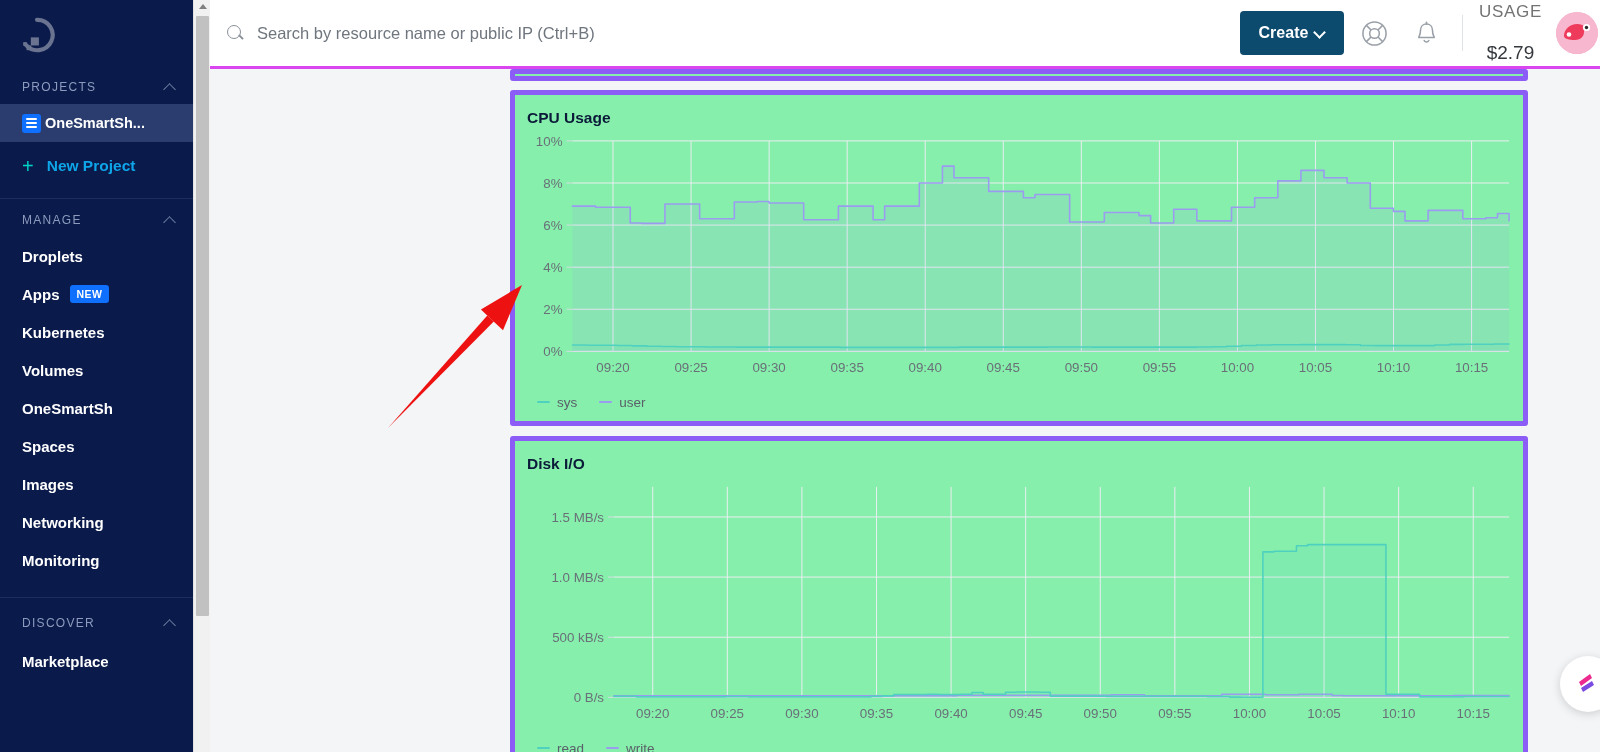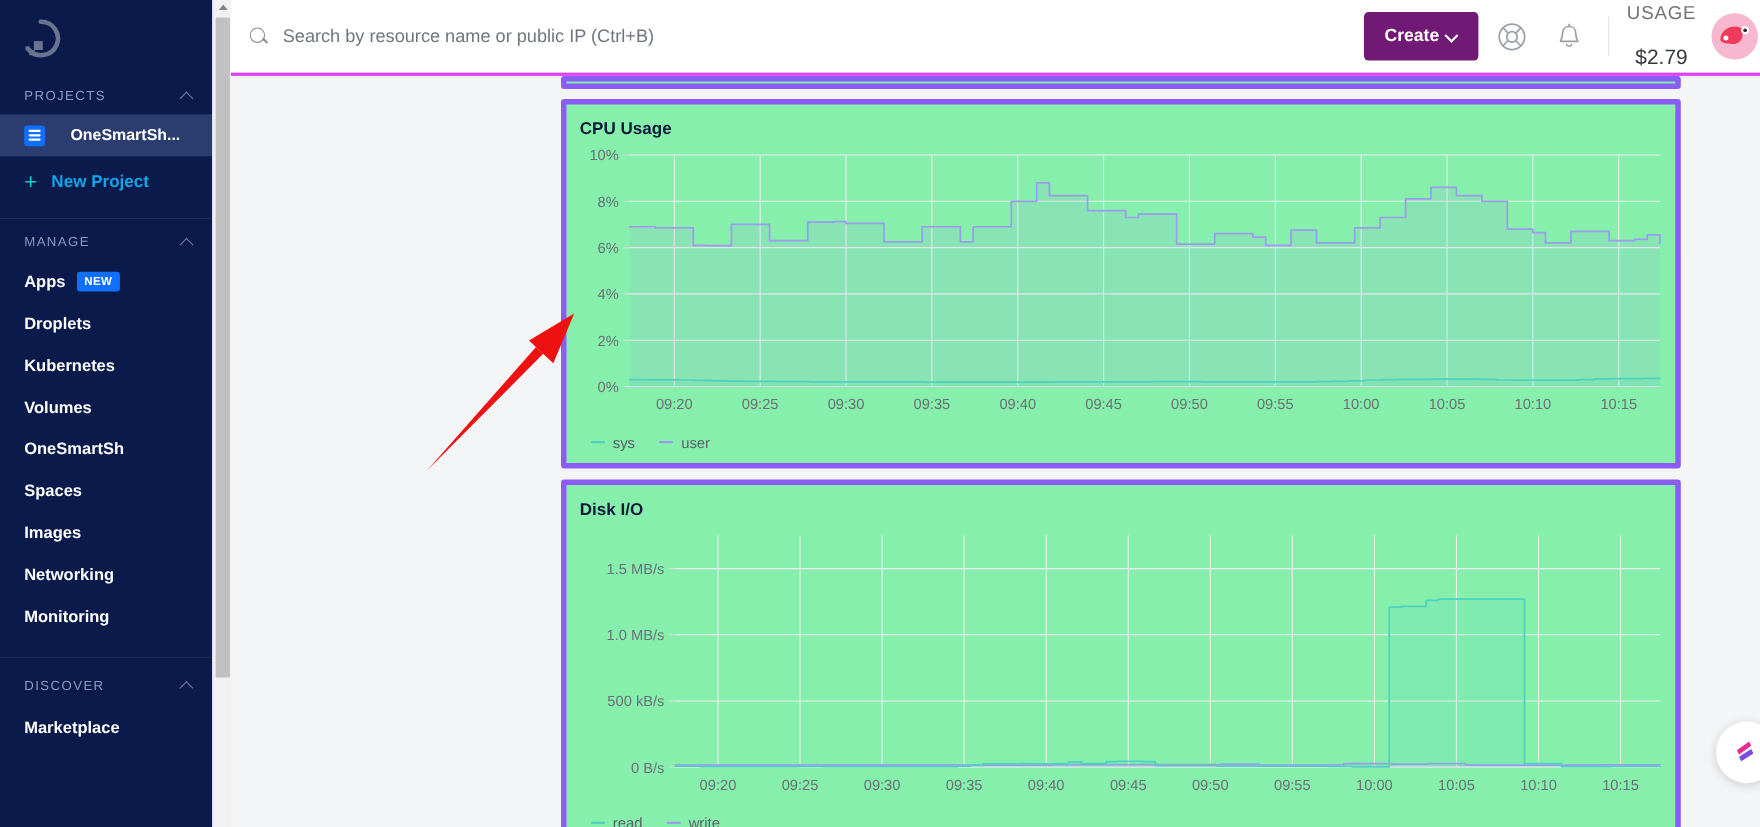--- a/index.html
+++ b/index.html
@@ -36,21 +36,21 @@
     width: 13px; height: 13px; position: relative; opacity: .75;
   }
   .chev::before {
     content: ""; position: absolute; left: 1px; top: 4px;
     width: 8px; height: 8px;
     border-left: 1.6px solid #8c9bbd; border-top: 1.6px solid #8c9bbd;
     transform: rotate(45deg);
   }
 
   .project-item {
-    display: flex; align-items: center; gap: 23px;
+    display: flex; align-items: center; gap: 4px;
     height: 38px; padding-left: 22px;
     background: #2a3d6e;
   }
   .proj-icon {
     width: 19px; height: 19px; border-radius: 3px;
     background: #0f6fff; flex: 0 0 19px;
     display: flex; flex-direction: column; justify-content: center;
     align-items: center; gap: 2px;
   }
   .proj-icon i { display:block; width: 11px; height: 2px; background: #fff; border-radius:1px; }
@@ -122,21 +122,21 @@
     background:#8a9099; transform: rotate(45deg);
   }
   .search-input {
     border: none; outline: none; background: transparent;
     font-size: 16.5px; color: #4b5259; width: 100%;
     font-family: "Liberation Sans", sans-serif;
   }
   .search-input::placeholder { color: #6f767e; }
 
   .create-btn {
-    background: #701a75; color: #fff; border: none;
+    background: #0c4a6e; color: #fff; border: none;
     height: 44px; min-width: 104px; border-radius: 4px;
     font-size: 16px; font-weight: 700; cursor: pointer;
     display: flex; align-items: center; justify-content: center; gap: 7px;
     font-family: "Liberation Sans", sans-serif;
     padding: 0 14px;
     text-align: right;
   }
   .create-chev {
     width: 10px; height: 10px; position: relative; display:inline-block;
   }
@@ -231,25 +231,25 @@
       <span class="label">New Project</span>
     </div>
 
     <div class="divider"></div>
 
     <div class="nav-section-head">
       <span class="nav-section-title">MANAGE</span>
       <span class="chev"></span>
     </div>
     <div class="nav-item">
+      <span class="label">Droplets</span>
+    </div>
+    <div class="nav-item">
       <span class="label">Apps</span>
       <span class="badge-new">NEW</span>
-    </div>
-    <div class="nav-item">
-      <span class="label">Droplets</span>
     </div>
     <div class="nav-item">
       <span class="label">Kubernetes</span>
     </div>
     <div class="nav-item">
       <span class="label">Volumes</span>
     </div>
     <div class="nav-item">
       <span class="label">OneSmartSh</span>
     </div>

